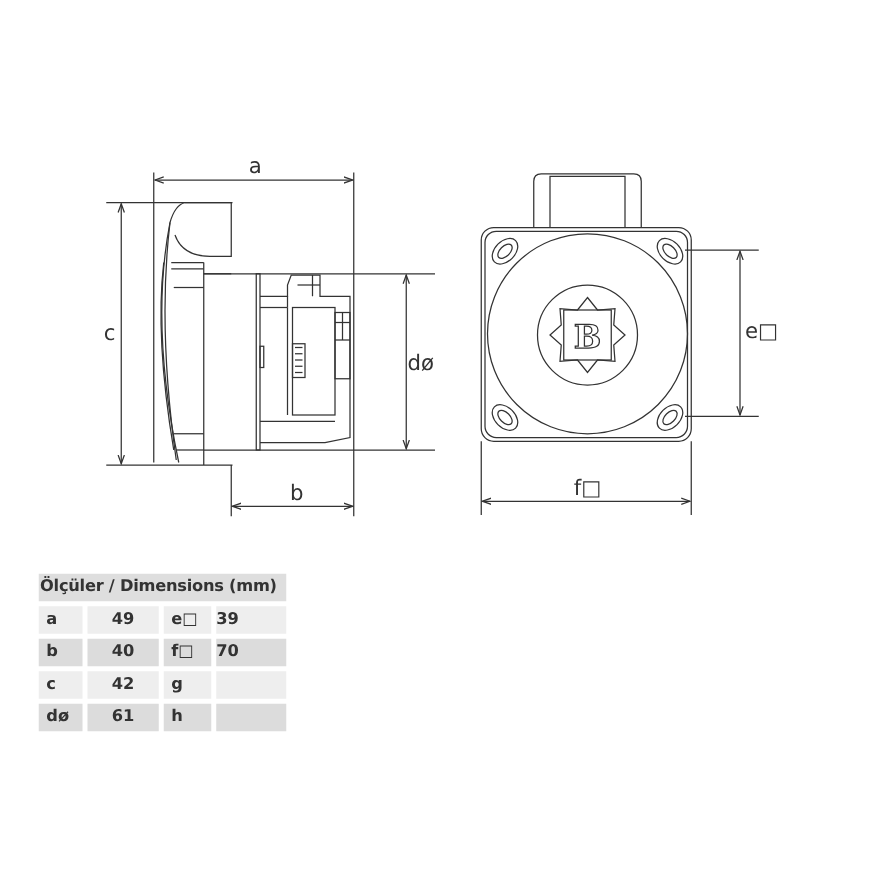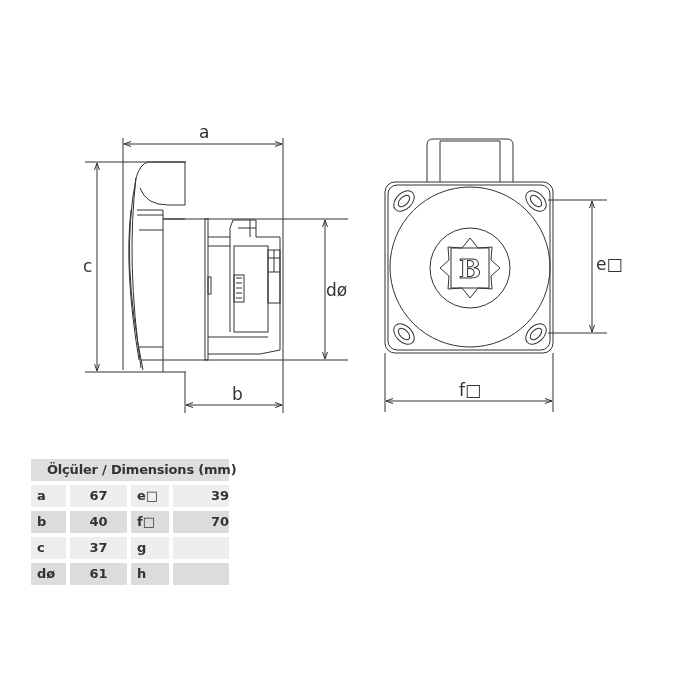--- a/index.html
+++ b/index.html
@@ -1,27 +1,27 @@
 <!DOCTYPE html>
 <html><head>
 <meta charset="utf-8">
 <style>
   html, body { margin:0; padding:0; background:#ffffff; }
   body { width:700px; height:700px; position:relative; overflow:hidden; font-family:"DejaVu Sans", sans-serif; }
   #drawing { position:absolute; left:0; top:0; width:700px; height:700px; }
   .dimlabel { font-family:"DejaVu Sans", sans-serif; font-size:17px; fill:#333; }
   .tbl { position:absolute; left:31px; top:459px; width:198px; }
-  .tbl-head { height:22px; background:#dedede; color:#333; font-size:13px; font-weight:bold; line-height:22px; padding-left:16px; margin-bottom:4px; white-space:nowrap; letter-spacing:-0.2px; }
+  .tbl-head { height:22px; background:#dedede; color:#333; font-size:13px; font-weight:bold; line-height:22px; padding-left:1px; margin-bottom:4px; white-space:nowrap; letter-spacing:-0.2px; }
   .tbl-row { display:flex; height:22px; margin-bottom:4px; }
   .tbl-row .cell { height:22px; line-height:22px; font-size:13px; font-weight:bold; color:#333; margin-right:4px; }
   .tbl-row .cell:last-child { margin-right:0; }
   .c1 { width:35px; padding-left:6px; box-sizing:border-box; }
   .c2 { width:57px; text-align:center; }
   .c3 { width:38px; padding-left:6px; box-sizing:border-box; }
-  .c4 { width:56px; text-align:right; }
+  .c4 { width:56px; text-align:left; }
   .light .cell { background:#eeeeee; }
   .dark .cell { background:#dcdcdc; }
 </style>
 </head>
 <body>
 
 <svg id="drawing" viewBox="0 0 700 700" xmlns="http://www.w3.org/2000/svg">
   <defs>
     <marker id="arr" markerWidth="8" markerHeight="8" refX="7" refY="4" orient="auto-start-reverse" markerUnits="userSpaceOnUse">
       <path d="M0,1.5 L7,4 L0,6.5" fill="none" stroke="#333" stroke-width="1"></path>
@@ -125,33 +125,33 @@
   <text x="470" y="278" text-anchor="middle" font-family="DejaVu Serif, serif" font-size="26" font-weight="bold" fill="#fff" stroke="#333" stroke-width="1">B</text>
   <text class="dimlabel" x="596" y="270">e□</text>
   <text class="dimlabel" x="459" y="396">f□</text>
 </svg>
 
 <div class="tbl">
   <div class="tbl-head">Ölçüler / Dimensions (mm)</div>
 
   <div class="tbl-row light">
     <div class="cell c1">a</div>
-    <div class="cell c2">67</div>
+    <div class="cell c2">49</div>
     <div class="cell c3">e□</div>
     <div class="cell c4">39</div>
   </div>
   <div class="tbl-row dark">
     <div class="cell c1">b</div>
     <div class="cell c2">40</div>
     <div class="cell c3">f□</div>
     <div class="cell c4">70</div>
   </div>
   <div class="tbl-row light">
     <div class="cell c1">c</div>
-    <div class="cell c2">37</div>
+    <div class="cell c2">42</div>
     <div class="cell c3">g</div>
     <div class="cell c4"></div>
   </div>
   <div class="tbl-row dark">
     <div class="cell c1">dø</div>
     <div class="cell c2">61</div>
     <div class="cell c3">h</div>
     <div class="cell c4"></div>
   </div>
 </div>

